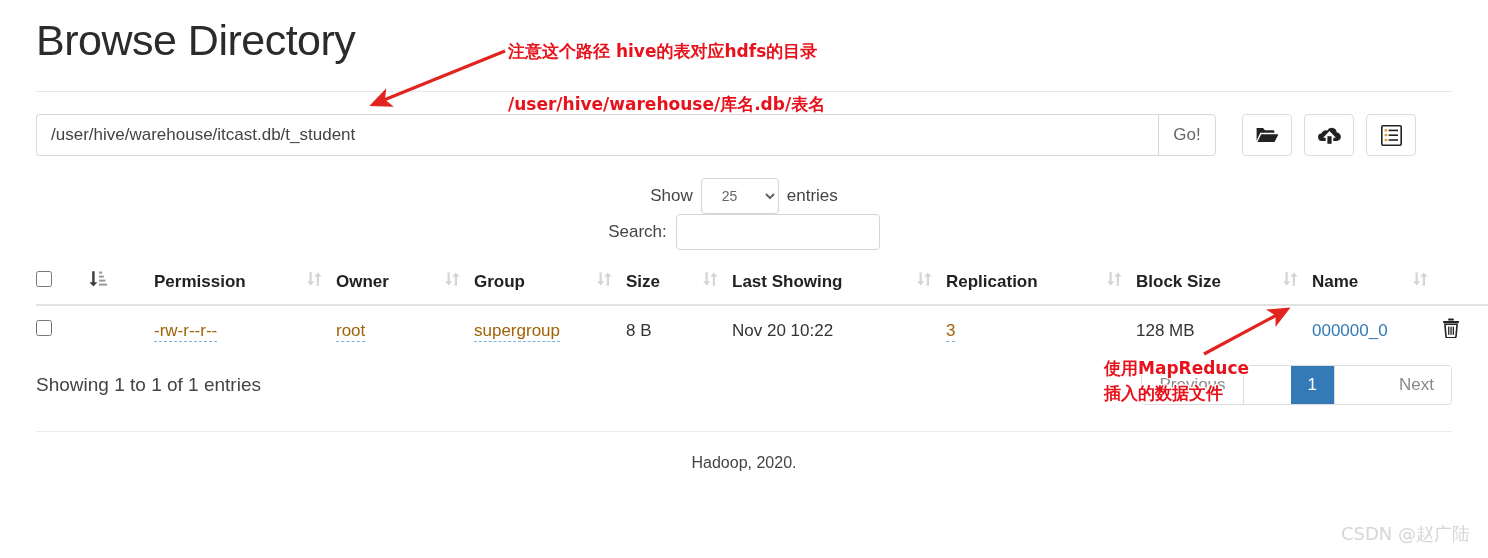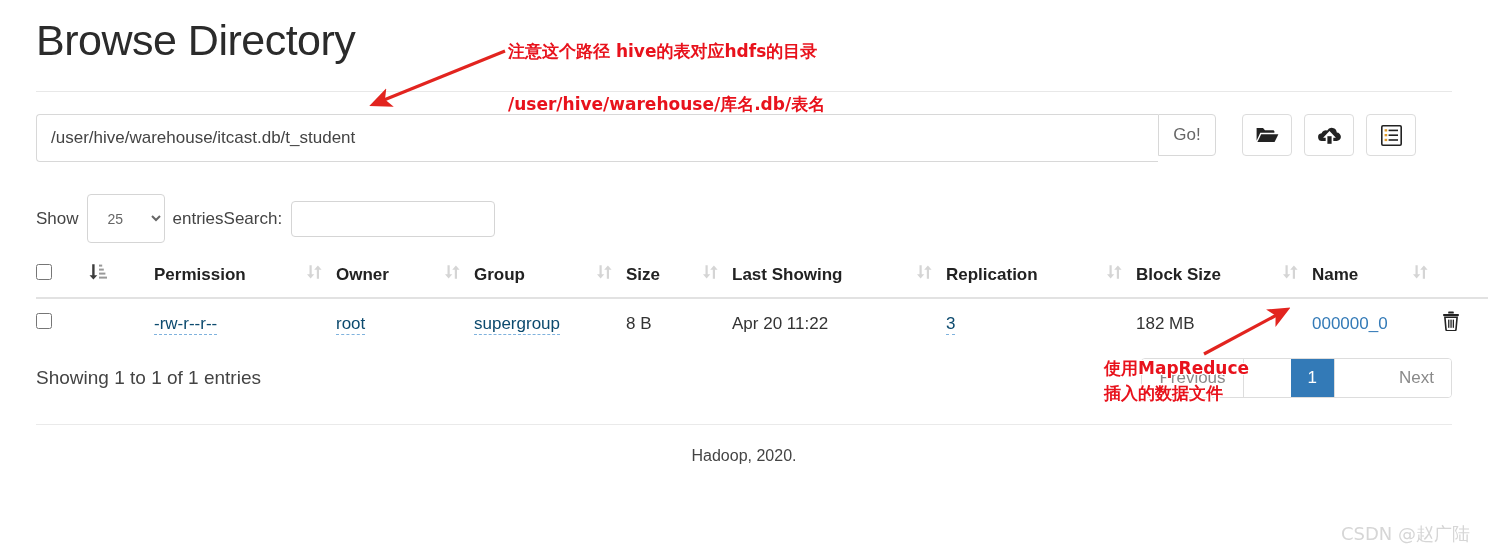--- a/index.html
+++ b/index.html
@@ -39,21 +39,21 @@
     align-items: flex-start;
     margin-top: 22px;
   }
   .input-group {
     display: flex;
     flex: 1 1 auto;
     max-width: 1180px;
   }
   .addr-input {
     flex: 1 1 auto;
-    height: 48px;
+    height: 42px;
     border: 1px solid #d8d8d8;
     border-right: none;
     border-radius: 4px 0 0 4px;
     padding: 0 14px;
     font-size: 17px;
     font-family: "Liberation Sans", sans-serif;
     color: #444;
     background: #fff;
     outline: none;
   }
@@ -80,27 +80,28 @@
     justify-content: center;
     cursor: pointer;
     padding: 0;
   }
   .tool-btn svg { display: block; }
 
   
   .controls-row {
     display: flex;
     align-items: center;
-    justify-content: flex-start;
-    margin-top: 32px;
+    justify-content: center;
+    margin-top: 22px;
+    flex-direction: column;
   }
   .length-ctl { display: flex; align-items: center; font-size: 17px; color: #444; }
   .length-ctl .lbl { margin-right: 8px; }
   .length-select {
-    height: 49px;
+    height: 36px;
     min-width: 78px;
     border: 1px solid #d5d5d5;
     border-radius: 4px;
     background: #fff;
     font-size: 14px;
     color: #666;
     padding: 0 6px 0 16px;
     font-family: "Liberation Sans", sans-serif;
     margin-right: 8px;
   }
@@ -154,21 +155,21 @@
   .col-block { width: 176px; }
   .col-name  { width: 130px; }
   .col-del   { width: 60px; }
 
   input[type=checkbox].rowchk {
     width: 16px; height: 16px; margin: 0;
     accent-color: #fff;
   }
 
   a.dashlink {
-    color: #0c4a6e;
+    color: #a16207;
     text-decoration: none;
     border-bottom: 1px dashed #7fb2dd;
     padding-bottom: 1px;
     cursor: pointer;
   }
   a.plainlink { color: #337ab7; text-decoration: none; cursor: pointer; }
   .trash-btn {
     background: none; border: none; padding: 0; cursor: pointer;
     color: #222; display: inline-flex;
   }
@@ -430,25 +431,25 @@
         <td>
           <a class="dashlink">-rw-r--r--</a>
         </td>
         <td>
           <a class="dashlink">root</a>
         </td>
         <td>
           <a class="dashlink">supergroup</a>
         </td>
         <td>8 B</td>
-        <td>Apr 20 11:22</td>
+        <td>Nov 20 10:22</td>
         <td>
           <a class="dashlink">3</a>
         </td>
-        <td>182 MB</td>
+        <td>128 MB</td>
         <td>
           <a class="plainlink">000000_0</a>
         </td>
         <td>
           <button class="trash-btn">
             <span>
               <svg width="18" height="20" viewBox="0 0 18 20" aria-hidden="true">
                 <rect x="1.2" y="3.0" width="15.6" height="2.1" fill="#222"></rect>
                 <rect x="6.2" y="0.6" width="5.6" height="2.0" rx="0.6" fill="#222"></rect>
                 <path d="M2.9 6.2h12.2l-1.1 12.3a1.3 1.3 0 0 1-1.3 1.2H5.3a1.3 1.3 0 0 1-1.3-1.2z" fill="none" stroke="#222" stroke-width="1.6"></path>

